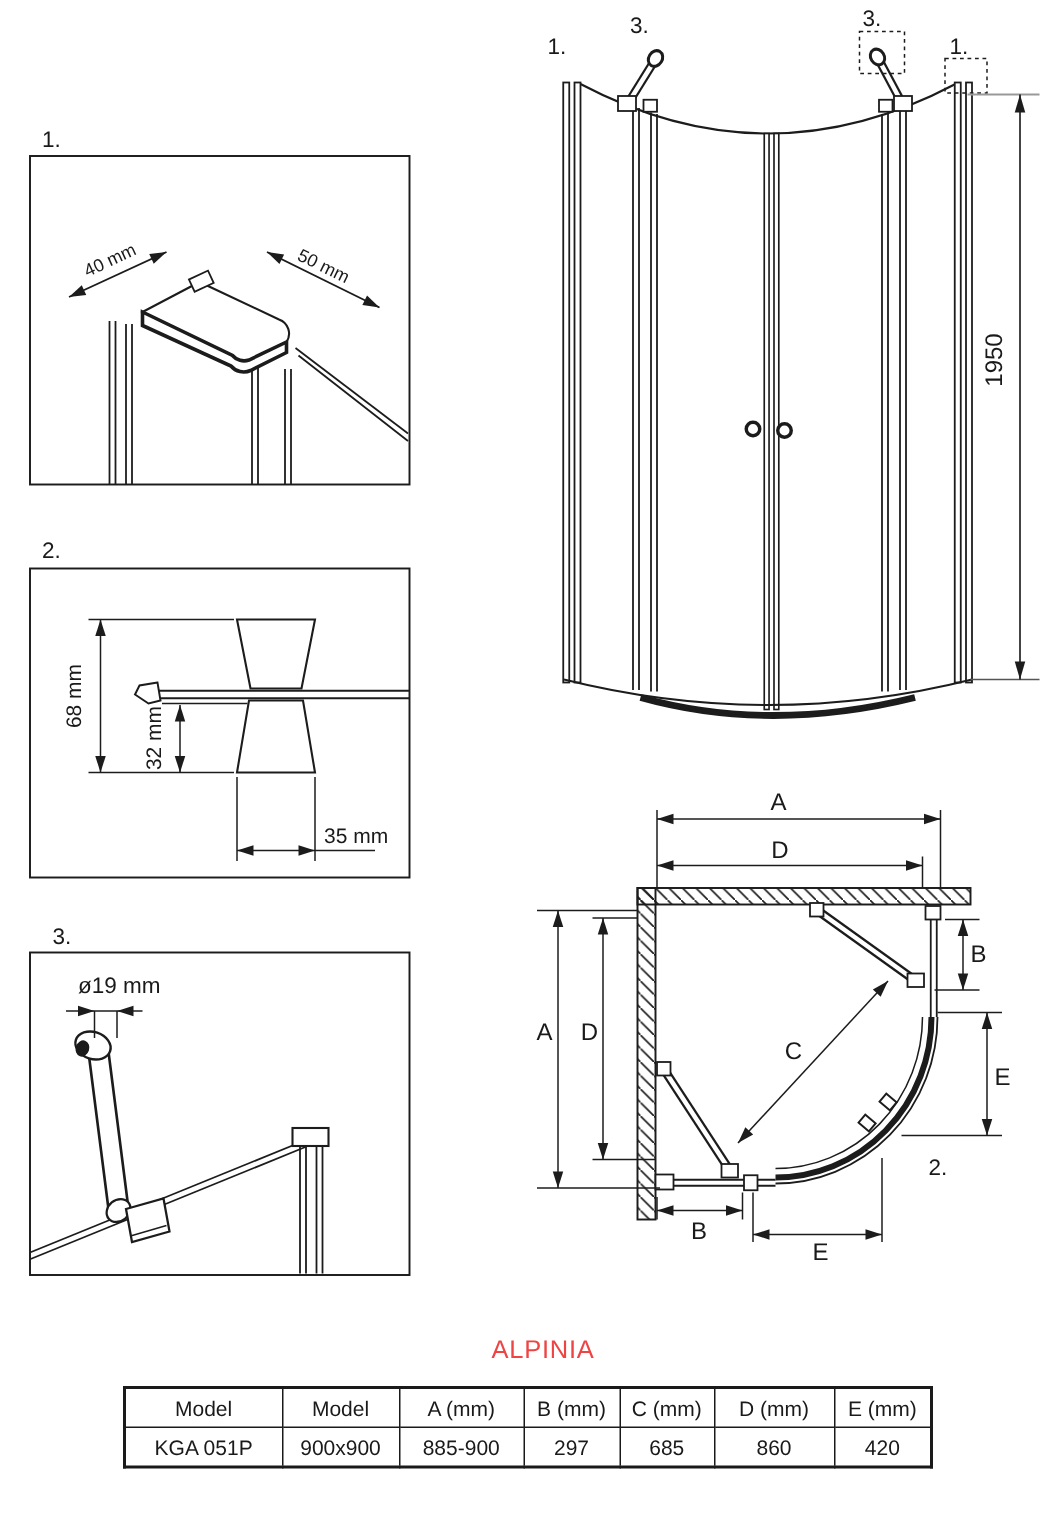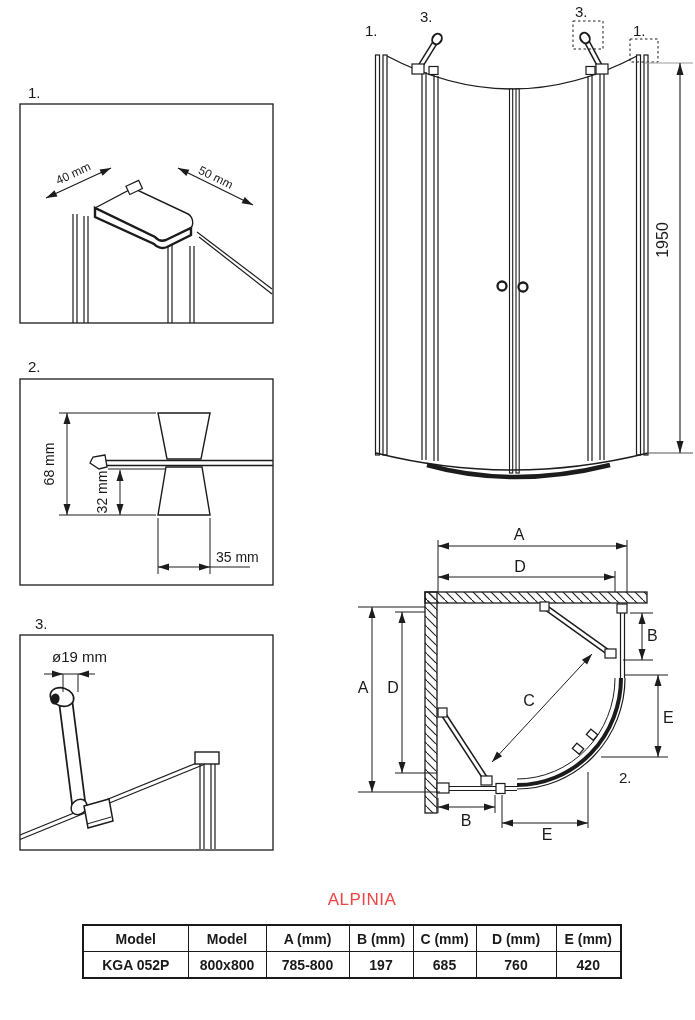--- a/index.html
+++ b/index.html
@@ -5,21 +5,21 @@
   html,body{margin:0;padding:0;background:#fff;}
   .sheet{position:relative;width:695px;height:1020px;background:#fff;overflow:hidden;
          font-family:"Liberation Sans", sans-serif;color:#1a1a1a;}
   .abs{position:absolute;}
   svg text{font-family:"Liberation Sans", sans-serif;fill:#1a1a1a;}
   .title{position:absolute;left:292px;top:890px;width:140px;text-align:center;
          font-size:17px;letter-spacing:.5px;color:#ef4444;}
   table.spec{position:absolute;left:82px;top:924px;width:538px;border-collapse:collapse;
              table-layout:fixed;font-size:14px;color:#1a1a1a;}
   table.spec th,table.spec td{border:1.6px solid #1a1a1a;text-align:center;padding:0;
-             height:25px;font-weight:bold;overflow:hidden;margin-left:44px;}
+             height:25px;font-weight:normal;overflow:hidden;margin-left:44px;}
   table.spec{border:2.2px solid #1a1a1a;}
 </style>
 </head>
 <body>
 
 <div class="sheet">
 
   <svg class="abs" style="left:0;top:80px" width="300" height="250" viewBox="0 0 300 250">
     <text x="28" y="18" font-size="15">1.</text>
     <rect x="20" y="24" width="253" height="219" fill="none" stroke="#1c1c1c" stroke-width="1.3"></rect>
@@ -313,24 +313,24 @@
         <th>Model</th>
         <th>A (mm)</th>
         <th>B (mm)</th>
         <th>C (mm)</th>
         <th>D (mm)</th>
         <th>E (mm)</th>
       </tr>
     </thead>
     <tbody>
       <tr>
-        <td>KGA 052P</td>
-        <td>800x800</td>
-        <td>785-800</td>
-        <td>197</td>
+        <td>KGA 051P</td>
+        <td>900x900</td>
+        <td>885-900</td>
+        <td>297</td>
         <td>685</td>
-        <td>760</td>
+        <td>860</td>
         <td>420</td>
       </tr>
     </tbody>
   </table>
 
 </div>
 
 </body></html>

